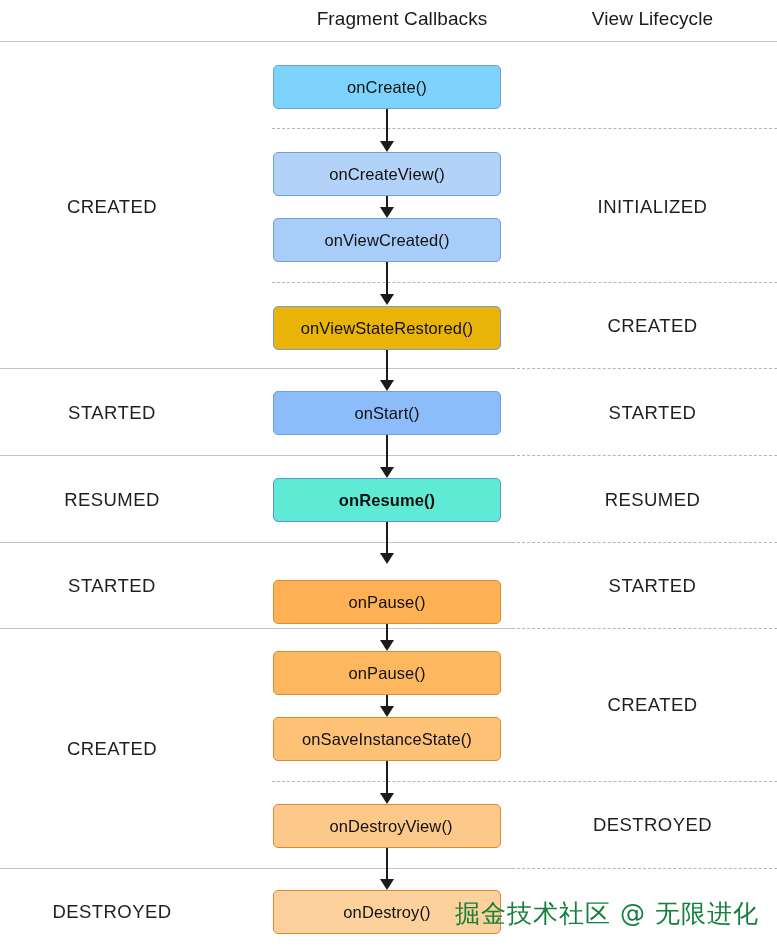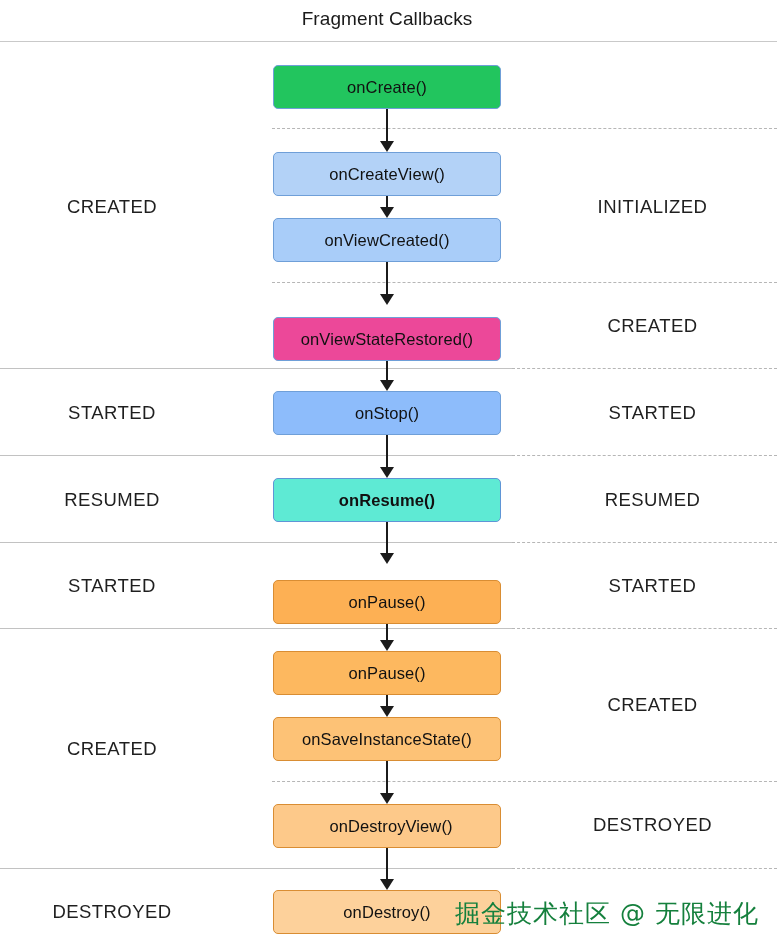--- a/index.html
+++ b/index.html
@@ -24,21 +24,21 @@
   .hdr {
     position: absolute;
     top: 8px;
     font-size: 19px;
     color: #1a1a1a;
     text-align: center;
     white-space: nowrap;
     letter-spacing: .1px;
   }
   .hdr-left   { left: 0;   width: 224px; }
-  .hdr-mid    { left: 252px; width: 270px; }
+  .hdr-mid    { left: 267px; width: 270px; }
   .hdr-right  { left: 528px; width: 249px; }
 
   .hdr-rule {
     position: absolute;
     left: 0;
     top: 41px;
     width: 777px;
     height: 1px;
     background: #c9c9c9;
   }
@@ -116,20 +116,21 @@
     z-index: 6;
     font-family: "DejaVu Sans", sans-serif;
   }
 </style>
 </head>
 <body>
 
 <div id="stage">
 
   <div class="hdr hdr-mid">Fragment Callbacks</div>
+  <div class="hdr hdr-right">View Lifecycle</div>
   <div class="hdr-rule"></div>
 
   <div id="dividers-layer">
       <div class="div-dash" style="left: 272px; top: 128px; width: 505px;"></div>
       <div class="div-dash" style="left: 272px; top: 282px; width: 505px;"></div>
       <div class="div-solid" style="left: 0px; top: 368px; width: 512px;"></div>
       <div class="div-dash" style="left: 512px; top: 368px; width: 265px;"></div>
       <div class="div-solid" style="left: 0px; top: 455px; width: 512px;"></div>
       <div class="div-dash" style="left: 512px; top: 455px; width: 265px;"></div>
       <div class="div-solid" style="left: 0px; top: 542px; width: 512px;"></div>
@@ -163,25 +164,25 @@
   <div id="states-right">
       <div class="state state-right" style="top: 196px;">INITIALIZED</div>
       <div class="state state-right" style="top: 315px;">CREATED</div>
       <div class="state state-right" style="top: 402px;">STARTED</div>
       <div class="state state-right" style="top: 489px;">RESUMED</div>
       <div class="state state-right" style="top: 575px;">STARTED</div>
       <div class="state state-right" style="top: 694px;">CREATED</div>
       <div class="state state-right" style="top: 814px;">DESTROYED</div>
     </div>
   <div id="callbacks-layer">
-      <div class="cb" style="top: 65px; height: 44px; background: #22c55e; border: 1.4px solid rgb(111, 159, 216);">onCreate()</div>
+      <div class="cb" style="top: 65px; height: 44px; background: #7dd3fc; border: 1.4px solid rgb(111, 159, 216);">onCreate()</div>
       <div class="cb" style="top: 152px; height: 44px; background: rgb(179, 210, 247); border: 1.4px solid rgb(111, 159, 216);">onCreateView()</div>
       <div class="cb" style="top: 218px; height: 44px; background: rgb(169, 205, 249); border: 1.4px solid rgb(111, 159, 216);">onViewCreated()</div>
-      <div class="cb" style="top: 317px; height: 44px; background: #ec4899; border: 1.4px solid rgb(111, 159, 216);">onViewStateRestored()</div>
-      <div class="cb" style="top: 391px; height: 44px; background: rgb(141, 188, 251); border: 1.4px solid rgb(111, 159, 216);">onStop()</div>
+      <div class="cb" style="top: 306px; height: 44px; background: #eab308; border: 1.4px solid rgb(111, 159, 216);">onViewStateRestored()</div>
+      <div class="cb" style="top: 391px; height: 44px; background: rgb(141, 188, 251); border: 1.4px solid rgb(111, 159, 216);">onStart()</div>
       <div class="cb" style="top: 478px; height: 44px; background: #5eead4; border: 1.4px solid rgb(95, 149, 214); font-weight: bold;">onResume()</div>
       <div class="cb" style="top: 564px; height: 44px; background: rgb(253, 176, 84); border: 1.4px solid rgb(217, 141, 51); margin-top: 16px;">onPause()</div>
       <div class="cb" style="top: 651px; height: 44px; background: rgb(253, 184, 95); border: 1.4px solid rgb(217, 141, 51);">onPause()</div>
       <div class="cb" style="top: 717px; height: 44px; background: rgb(253, 194, 118); border: 1.4px solid rgb(217, 141, 51);">onSaveInstanceState()</div>
       <div class="cb" style="top: 804px; height: 44px; background: rgb(253, 201, 138); border: 1.4px solid rgb(217, 141, 51); padding-left: 8px;">onDestroyView()</div>
       <div class="cb" style="top: 890px; height: 44px; background: rgb(253, 209, 155); border: 1.4px solid rgb(217, 141, 51);">onDestroy()</div>
     </div>
 
   <div class="wm">掘金技术社区 @ 无限进化</div>
 

